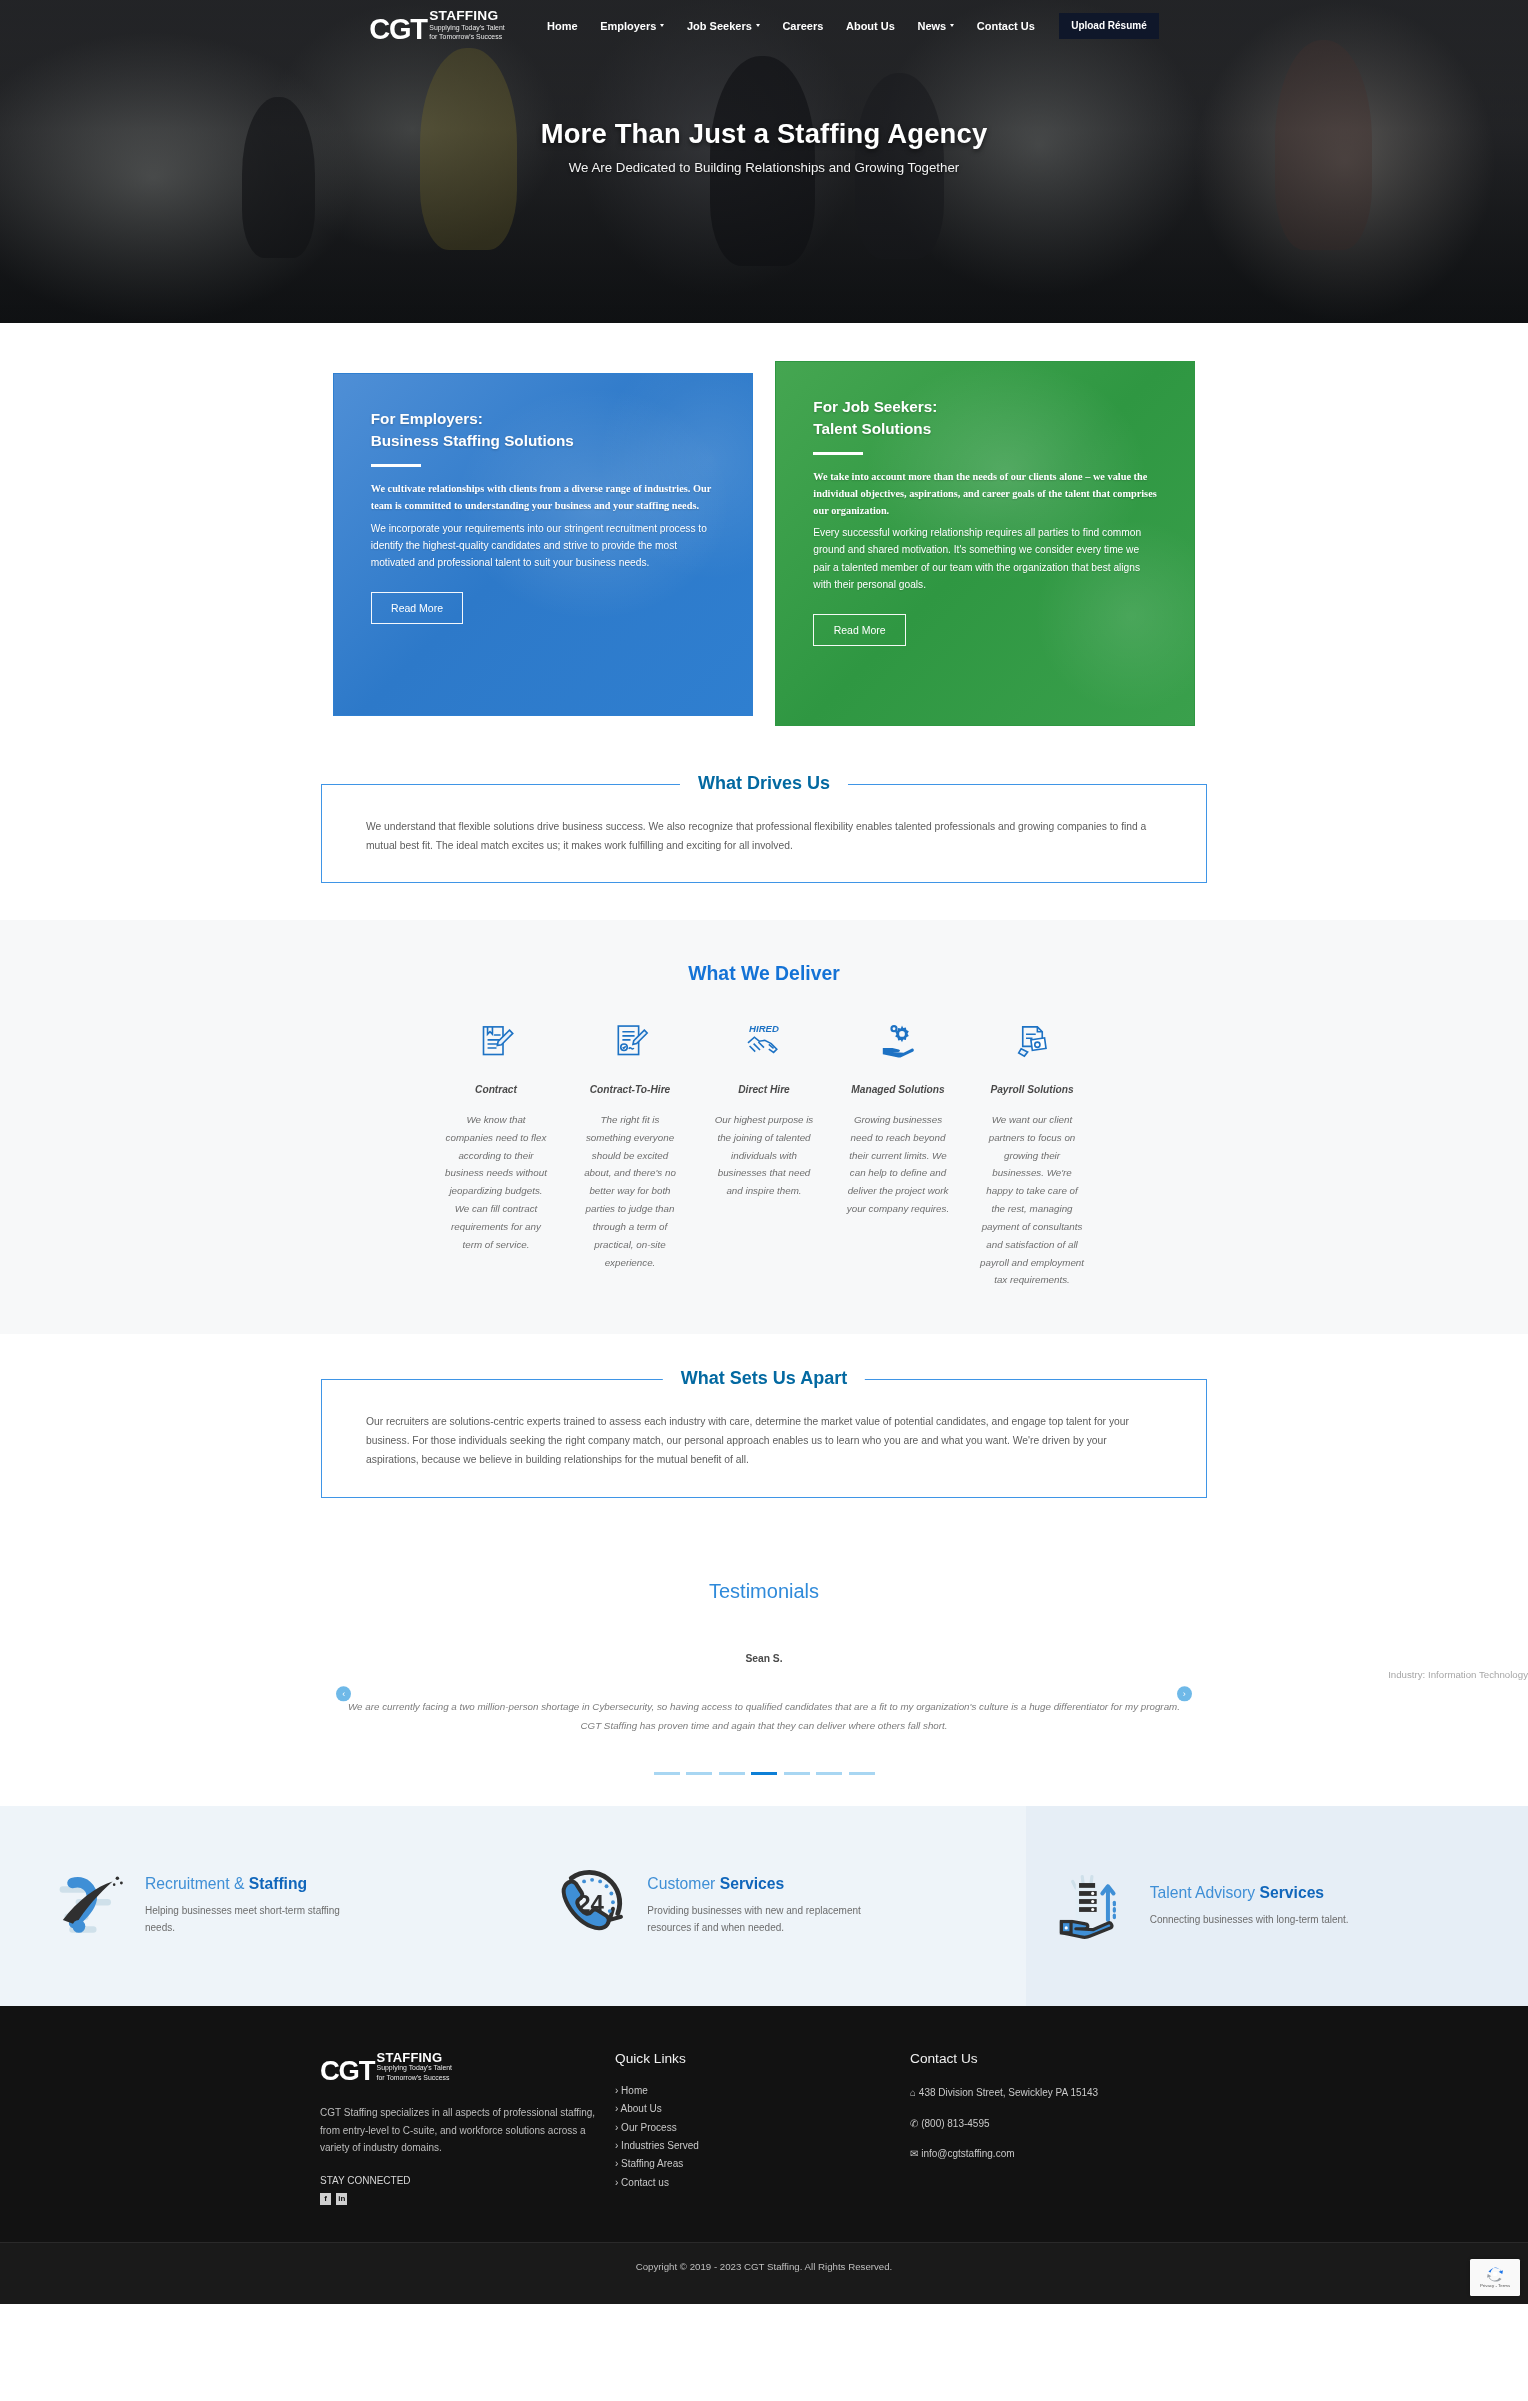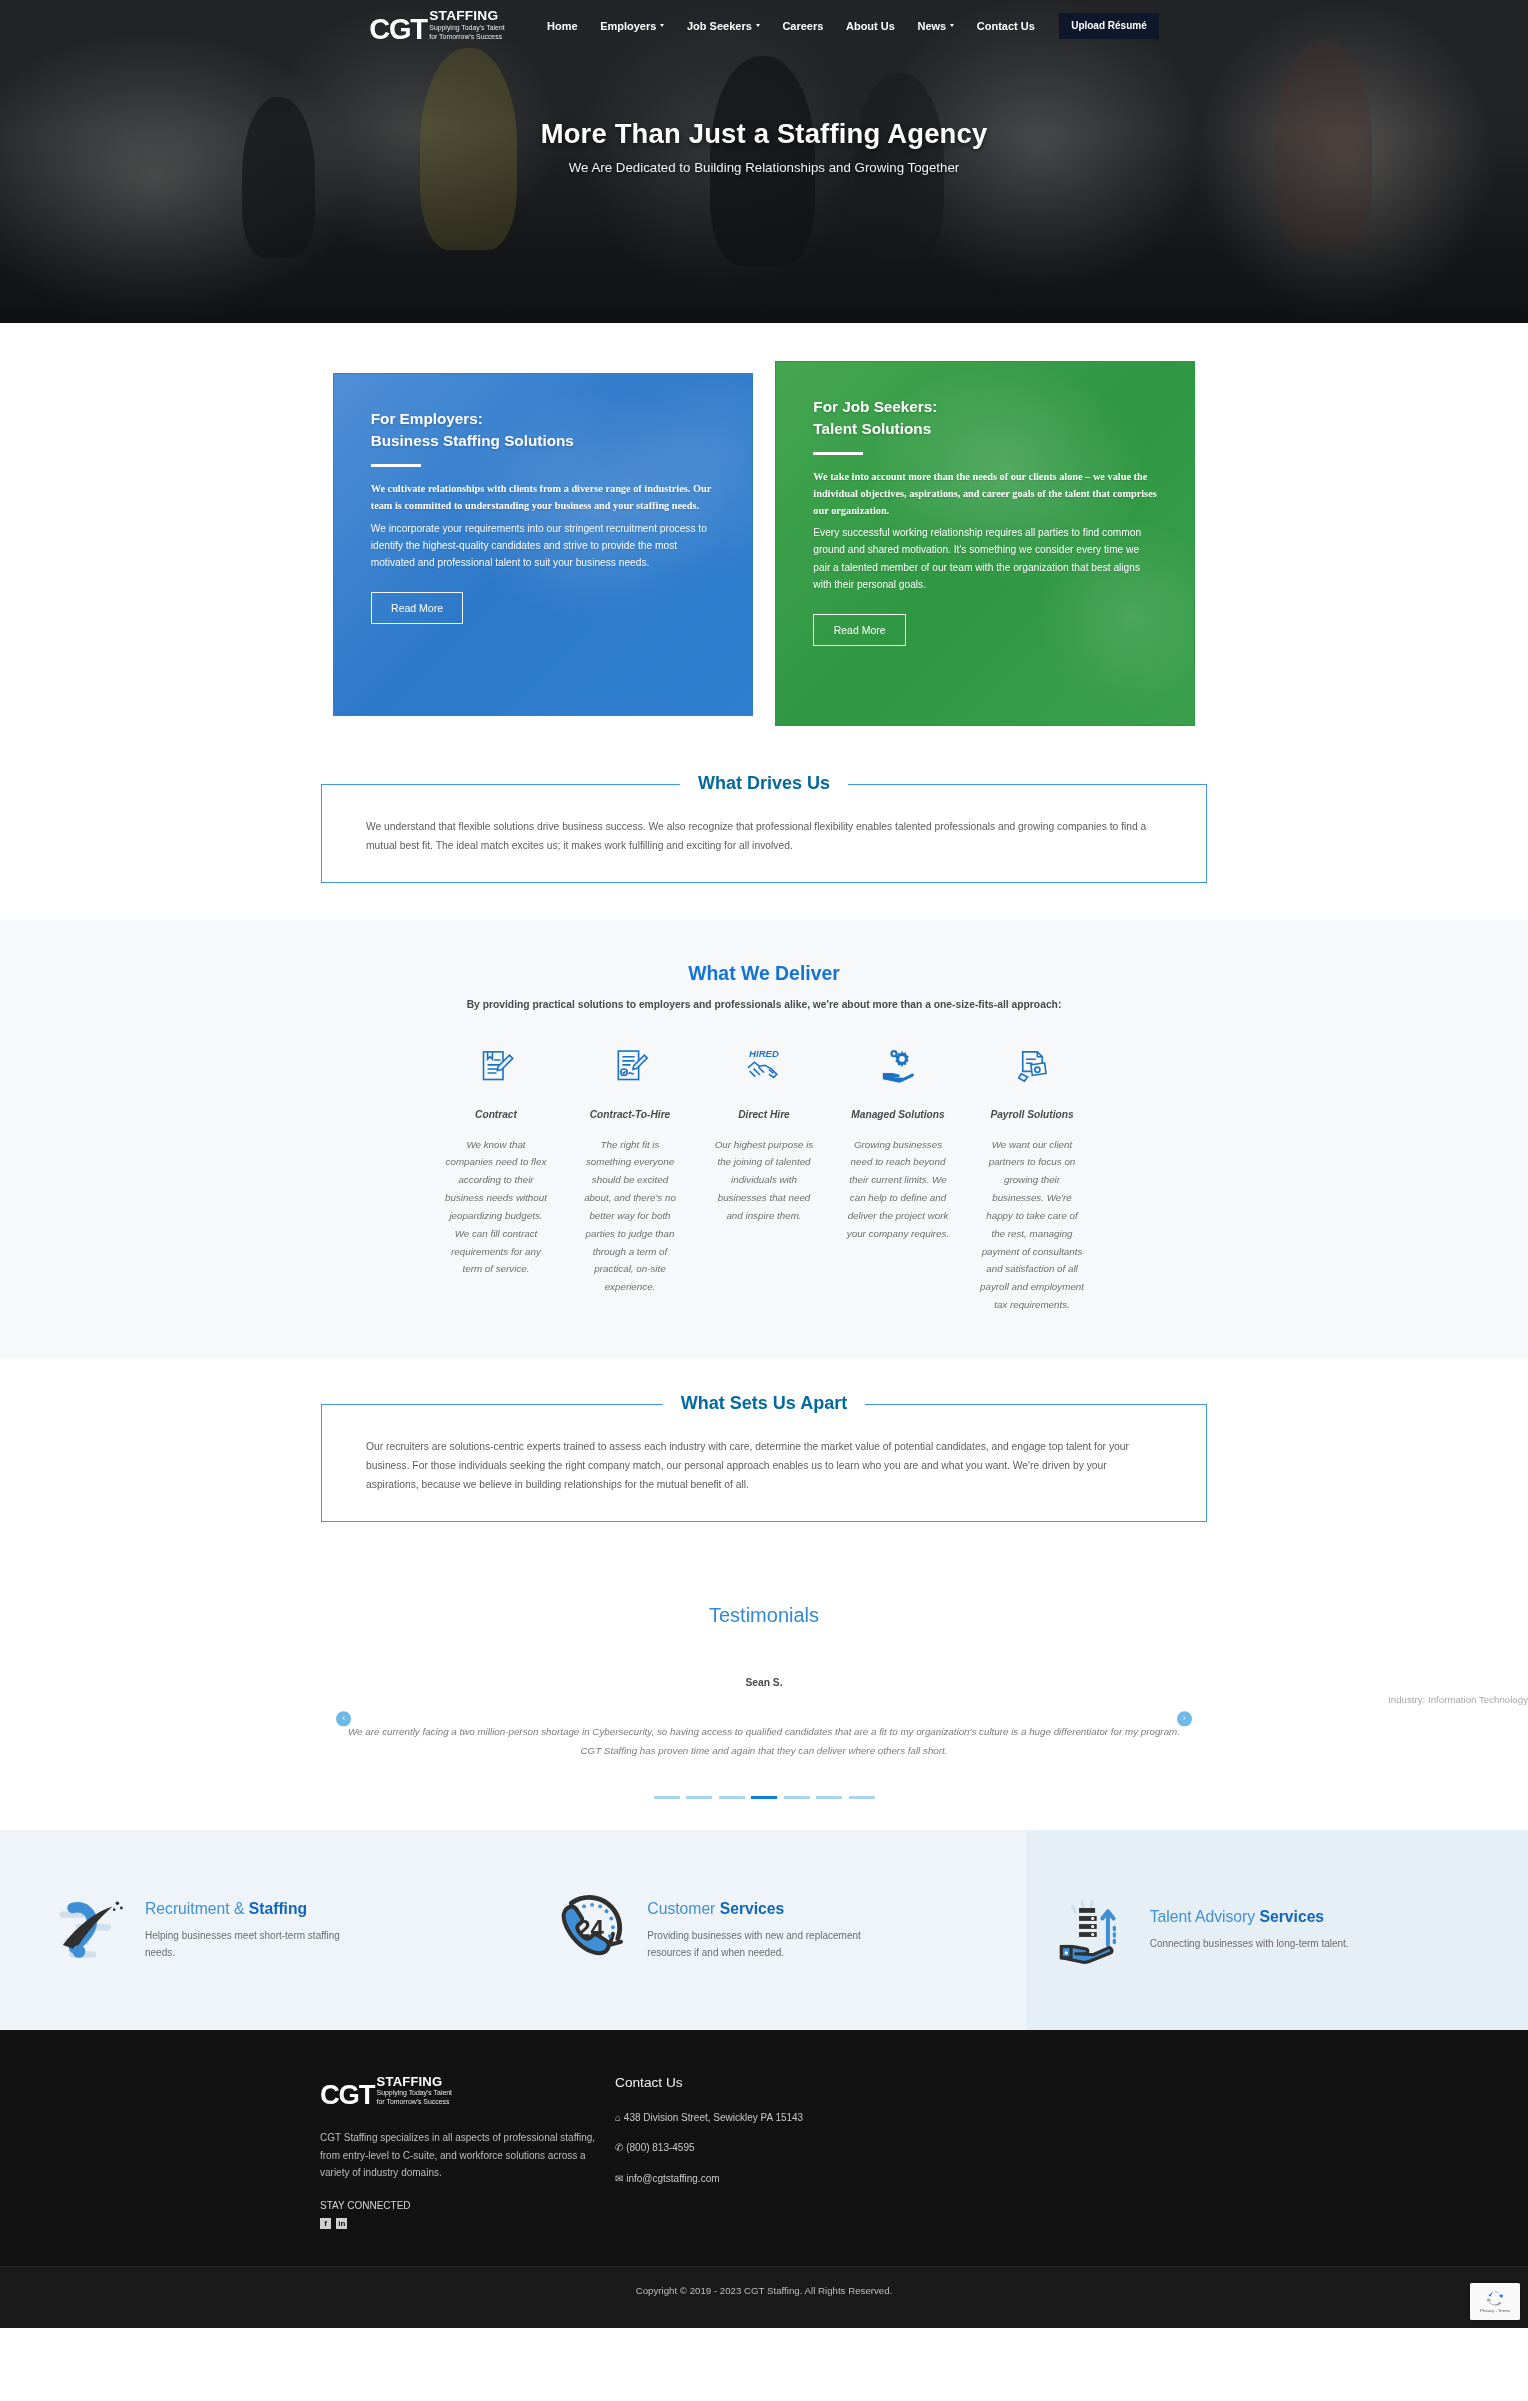--- a/index.html
+++ b/index.html
@@ -325,21 +325,20 @@
 
 <section class="framed-section">
   <div class="framed">
     <div class="framed-title">What Drives Us</div>
     <div class="framed-body">We understand that flexible solutions drive business success. We also recognize that professional flexibility enables talented professionals and growing companies to find a mutual best fit. The ideal match excites us; it makes work fulfilling and exciting for all involved.</div>
   </div>
 </section>
 
 <section class="deliver">
   <h2 class="sec-title">What We Deliver</h2>
-  <p class="sec-sub">By providing practical solutions to employers and professionals alike, we're about more than a one-size-fits-all approach:</p>
 
   <div class="cards">
     <div class="card">
       <div class="card-icon">
         <svg width="39" height="39" viewBox="0 0 48 48" fill="none" stroke="#1d72c4" stroke-width="2">
           <rect x="8" y="6" width="24" height="34"></rect>
             <path d="M13 6v9l3-3 3 3V6"></path>
           <path d="M21 16h8M13 22h16M13 27h16M13 32h11"></path>
           <path d="M40 10l4 4-14 14-5 1 1-5z" fill="#e8f1fb"></path>
         </svg>
@@ -536,20 +535,29 @@
         </div>
       </div>
       <div class="foot-about">CGT Staffing specializes in all aspects of professional staffing, from entry-level to C-suite, and workforce solutions across a variety of industry domains.</div>
       <div class="foot-stay">STAY CONNECTED</div>
       <div class="socials">
         <div class="soc">f</div>
         <div class="soc">in</div>
       </div>
     </div>
 
+    <div class="foot-col-2">
+      <div class="foot-h">Quick Links</div>
+      <a class="foot-link">› Home</a>
+      <a class="foot-link">› About Us</a>
+      <a class="foot-link">› Our Process</a>
+      <a class="foot-link">› Industries Served</a>
+      <a class="foot-link">› Staffing Areas</a>
+      <a class="foot-link">› Contact us</a>
+    </div>
 
     <div class="foot-col-3">
       <div class="foot-h">Contact Us</div>
       <div class="foot-ci">
         <span>⌂</span>
         <span>438 Division Street, Sewickley PA 15143</span>
       </div>
       <div class="foot-ci">
         <span>✆</span>
         <span>(800) 813-4595</span>

